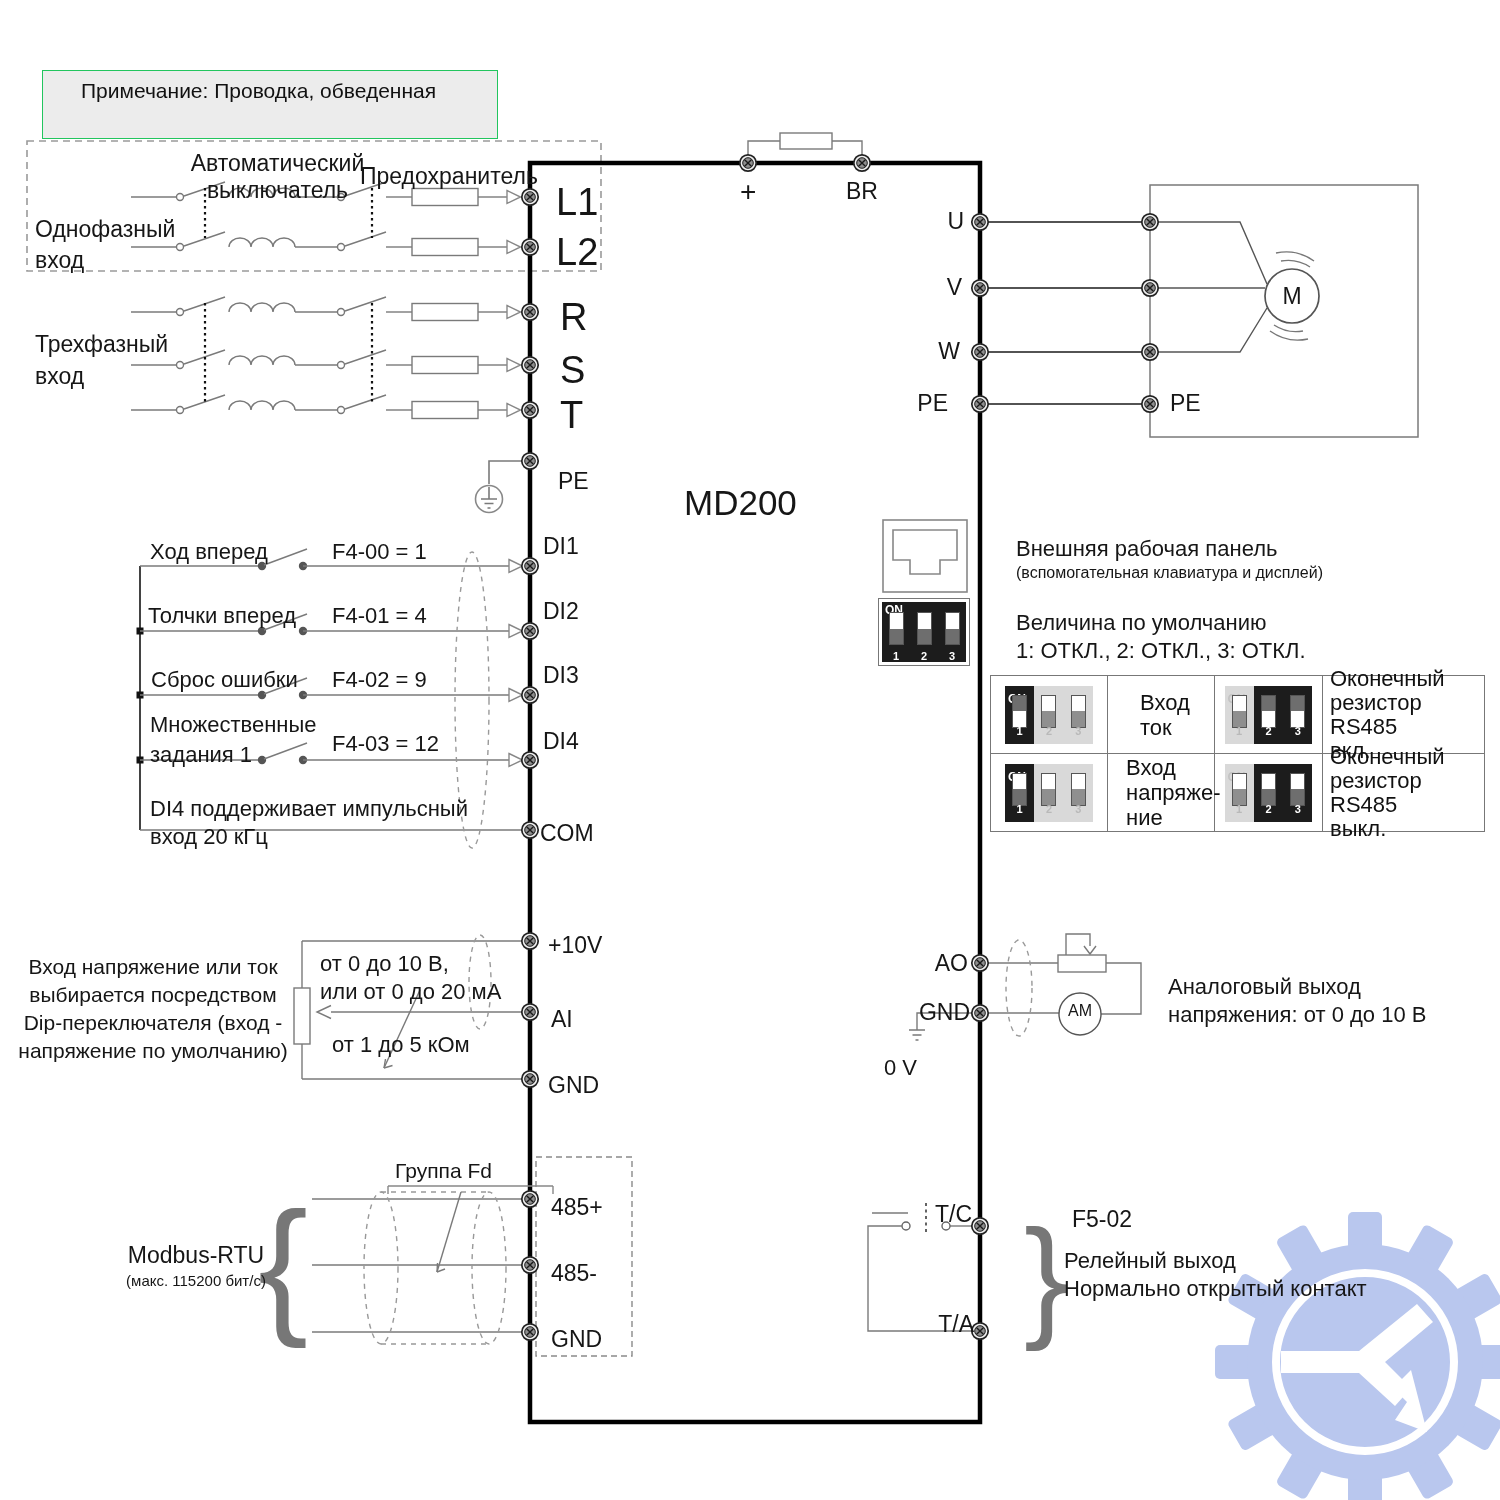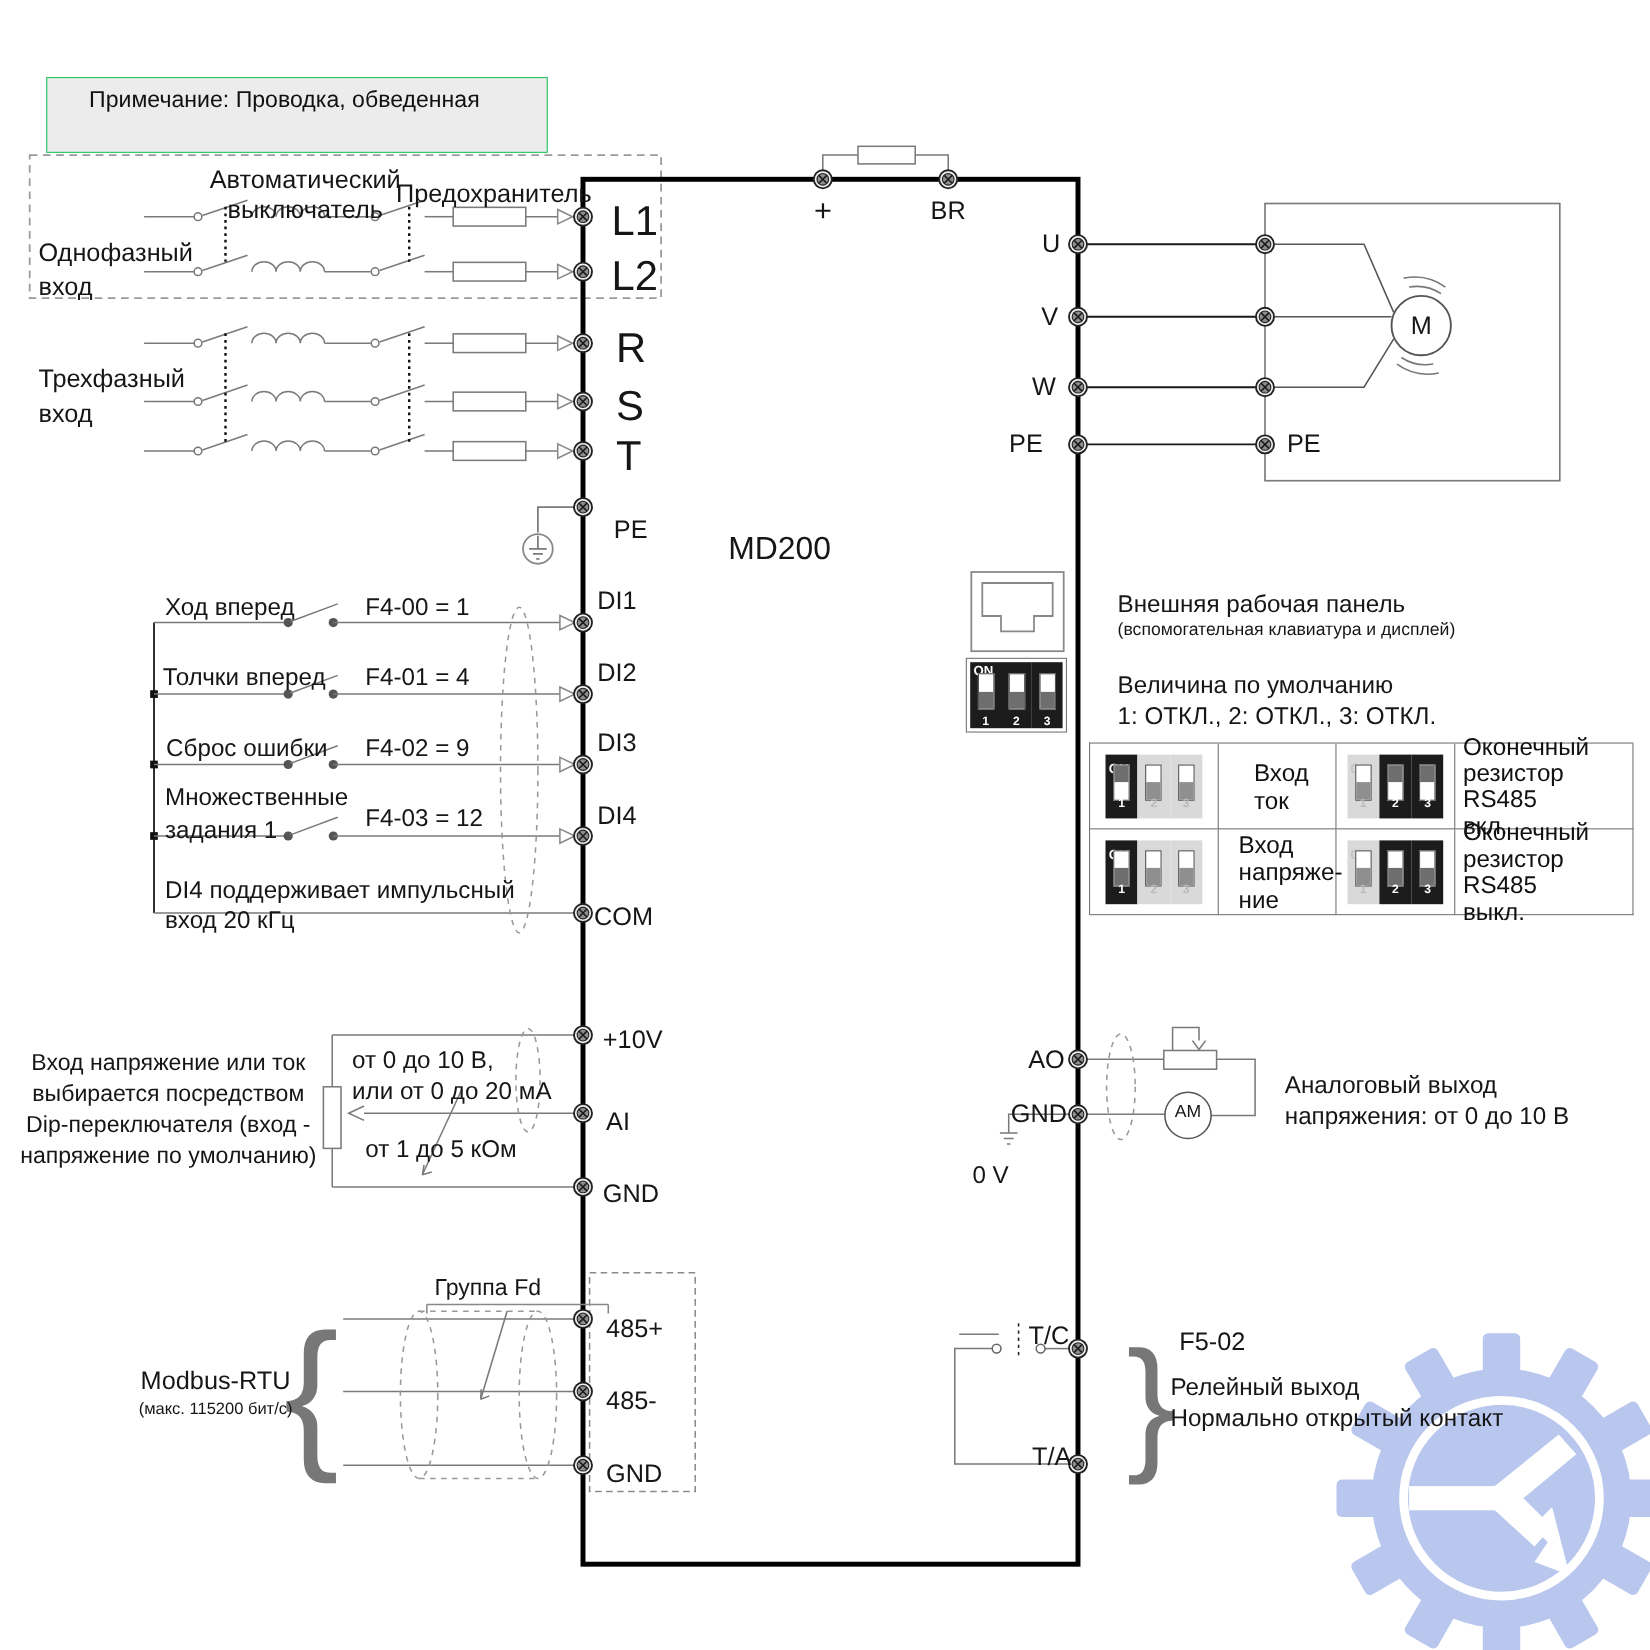--- a/index.html
+++ b/index.html
@@ -335,21 +335,21 @@
 
 <div class="t s34" style="left:556px;top:181px">L1</div>
 <div class="t s34" style="left:556px;top:231px">L2</div>
 <div class="t s34" style="left:560px;top:296px">R</div>
 <div class="t s34" style="left:560px;top:349px">S</div>
 <div class="t s34" style="left:560px;top:394px">T</div>
 <div class="t s26" style="left:558px;top:468px">PE</div>
 
 <div class="t s28" style="left:740px;top:176px">+</div>
 <div class="t s26" style="left:846px;top:178px">BR</div>
-<div class="t" style="left:662px;top:483px;font-size:29px">MD200</div>
+<div class="t" style="left:684px;top:483px;font-size:35px">MD200</div>
 
 <div class="t s26 rgt" style="left:864px;top:208px;width:100px">U</div>
 <div class="t s26 rgt" style="left:862px;top:274px;width:100px">V</div>
 <div class="t s26 rgt" style="left:860px;top:338px;width:100px">W</div>
 <div class="t s26 rgt" style="left:848px;top:390px;width:100px">PE</div>
 <div class="t s26" style="left:1170px;top:390px">PE</div>
 <div class="t s24 ctr" style="left:1272px;top:283px;width:40px">M</div>
 
 <div class="t s23" style="left:150px;top:539px">Ход вперед</div>
 <div class="t s23" style="left:332px;top:539px">F4-00 = 1</div>

